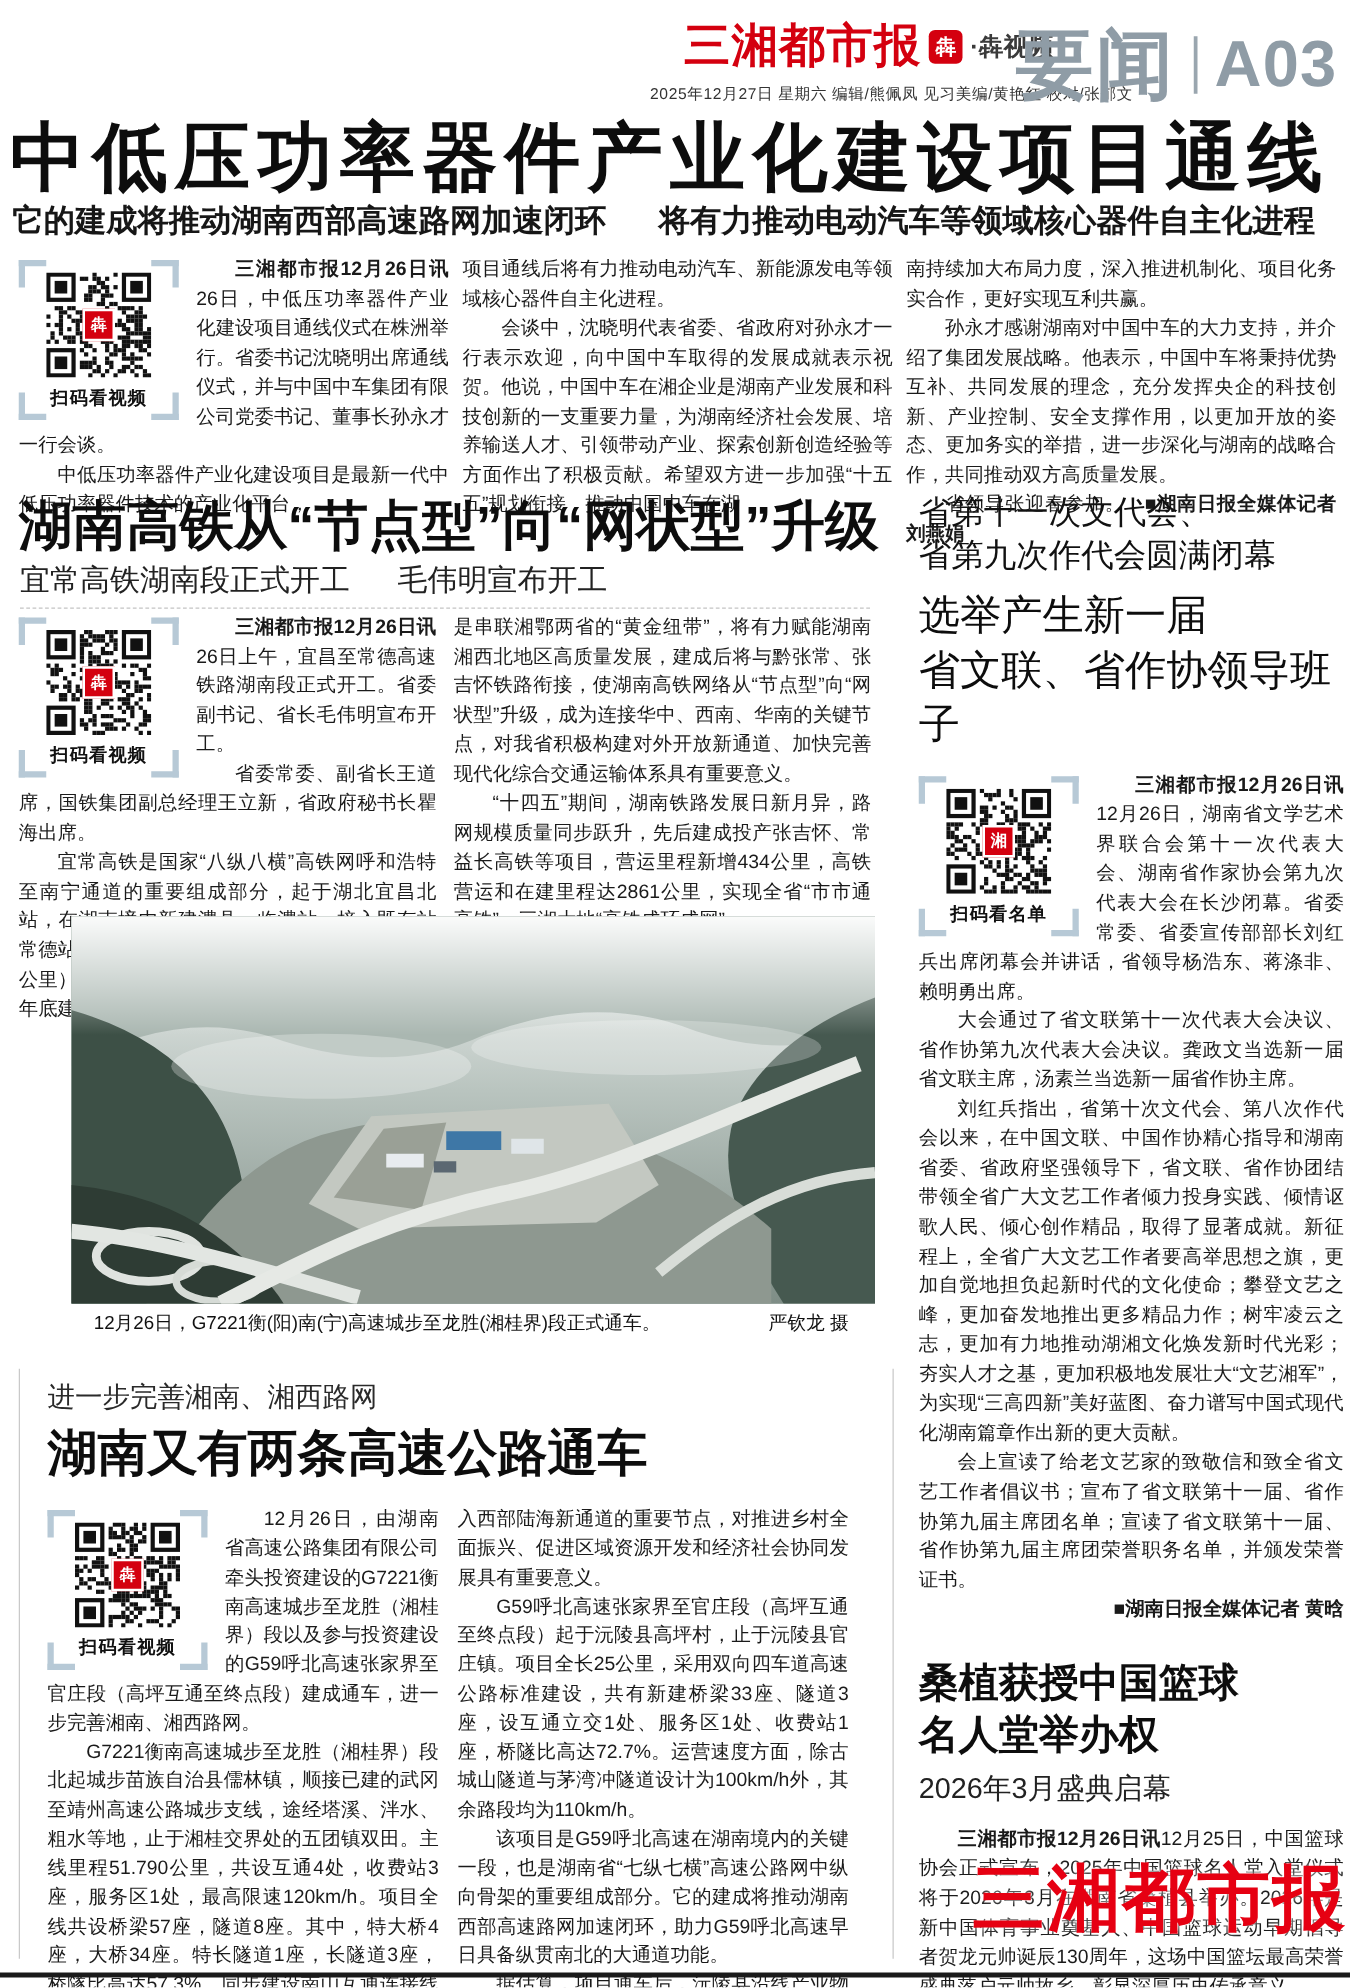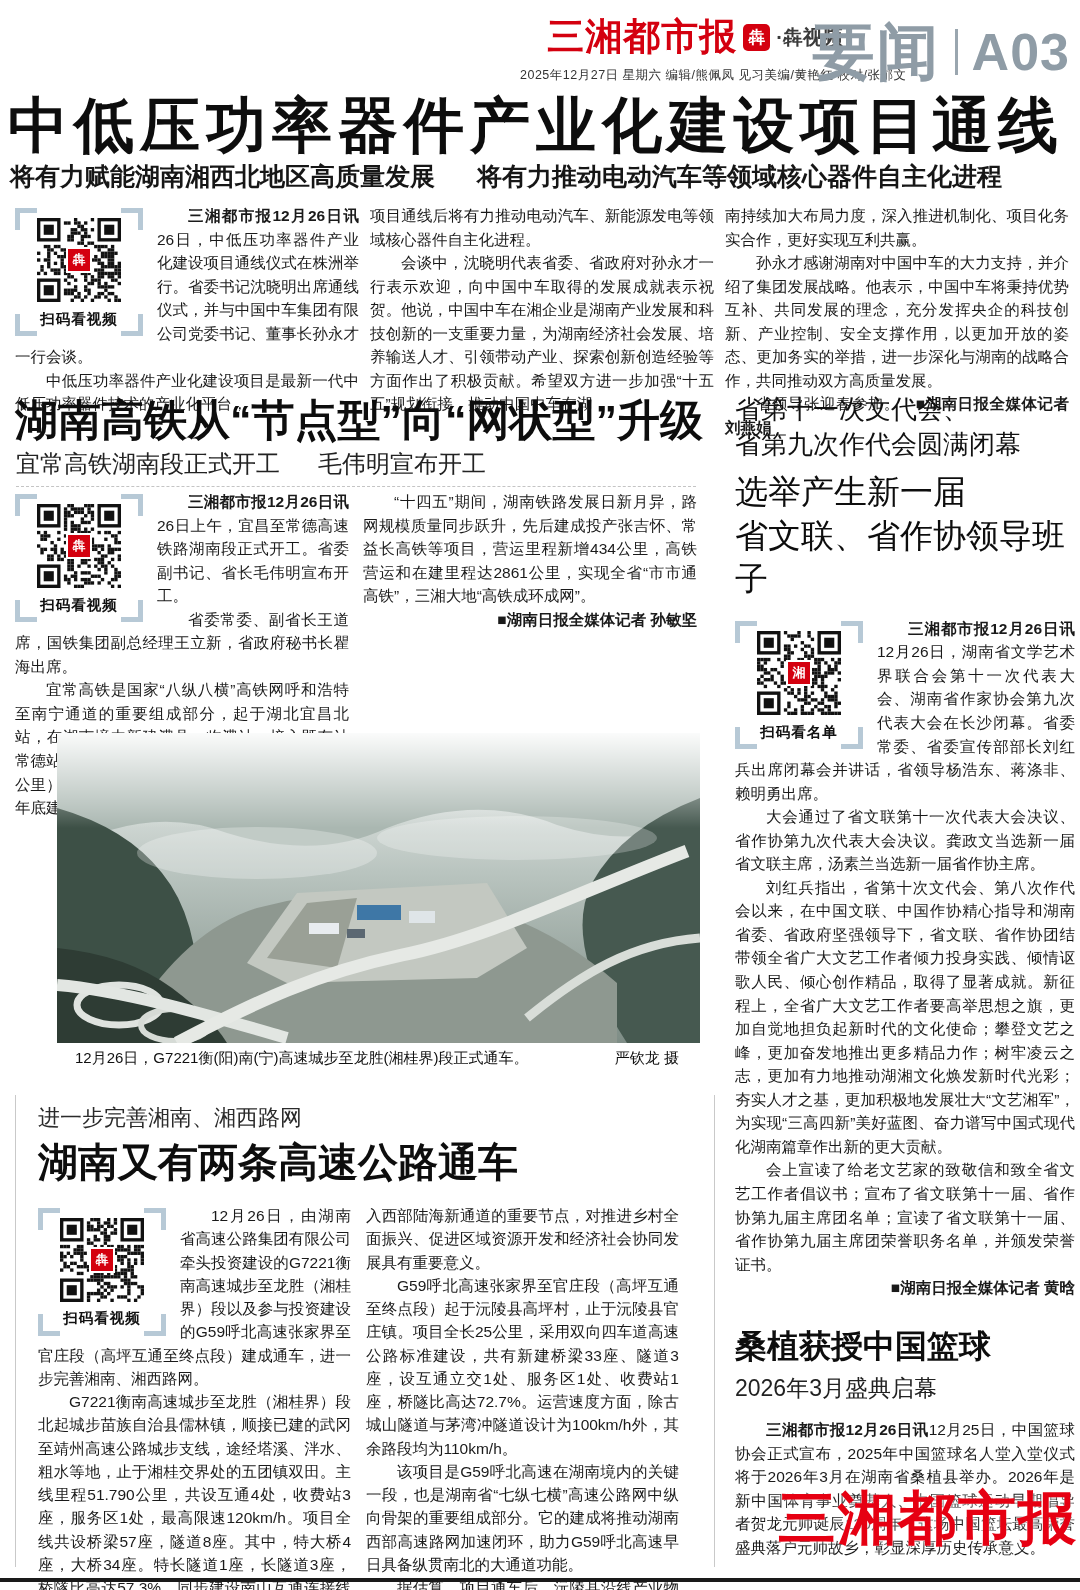--- a/index.html
+++ b/index.html
@@ -97,21 +97,21 @@
     <div class="dateline">2025年12月27日 星期六 编辑/熊佩凤 见习美编/黄艳红 校对/张郁文</div>
   </div>
   <div class="sectionblock">
     <span class="sectionname">要闻</span>
     <span class="sectiondiv"></span>
     <span class="pageno">A03</span>
   </div>
 
   <div class="lead-h1">中低压功率器件产业化建设项目通线</div>
   <div class="lead-sub">
-    <span>将有力赋能湖南湘西北地区高质量发展</span><span class="gap"></span><span>将有力推动电动汽车等领域核心器件自主化进程</span>
+    <span>它的建成将推动湖南西部高速路网加速闭环</span><span class="gap"></span><span>将有力推动电动汽车等领域核心器件自主化进程</span>
   </div>
   <div class="lead-cols">
     <div class="col">
       <div class="qrbox">
         <span class="c tl"></span>
           <span class="c tr"></span>
           <span class="c bl"></span>
           <span class="c br"></span>
         <div class="qrimg">
             <svg xmlns="http://www.w3.org/2000/svg" viewBox="0 0 100 100">
@@ -570,20 +570,21 @@
           </div>
         <div class="qrlabel">扫码看视频</div>
       </div>
       <div>
           <p class="para"><b>三湘都市报12月26日讯</b>26日上午，宜昌至常德高速铁路湖南段正式开工。省委副书记、省长毛伟明宣布开工。</p>
           <p class="para">省委常委、副省长王道席，国铁集团副总经理王立新，省政府秘书长瞿海出席。</p>
           <p class="para">宜常高铁是国家“八纵八横”高铁网呼和浩特至南宁通道的重要组成部分，起于湖北宜昌北站，在湖南境内新建澧县、临澧站，接入既有站常德站。路线全长234.5公里（其中湖南境内98.4公里），设计时速350公里，工期4年，预计2029年底建成通车。该项目</p>
         </div>
     </div>
     <div class="col">
+        <p class="para ni">是串联湘鄂两省的“黄金纽带”，将有力赋能湖南湘西北地区高质量发展，建成后将与黔张常、张吉怀铁路衔接，使湖南高铁网络从“节点型”向“网状型”升级，成为连接华中、西南、华南的关键节点，对我省积极构建对外开放新通道、加快完善现代化综合交通运输体系具有重要意义。</p>
         <p class="para">“十四五”期间，湖南铁路发展日新月异，路网规模质量同步跃升，先后建成投产张吉怀、常益长高铁等项目，营运里程新增434公里，高铁营运和在建里程达2861公里，实现全省“市市通高铁”，三湘大地“高铁成环成网”。</p>
         <p class="para ar"><b>■湖南日报全媒体记者 孙敏坚</b></p>
       </div>
   </div>
 
   <div class="photo">
     <svg viewBox="0 0 643 310" preserveAspectRatio="none" aria-hidden="true">
       <defs>
         <linearGradient id="sky" x1="0" y1="0" x2="0" y2="1">
           <stop offset="0" stop-color="#f4f6f5"></stop>
@@ -1116,20 +1117,21 @@
           <p class="para"><b>三湘都市报12月26日讯</b>12月26日，湖南省文学艺术界联合会第十一次代表大会、湖南省作家协会第九次代表大会在长沙闭幕。省委常委、省委宣传部部长刘红兵出席闭幕会并讲话，省领导杨浩东、蒋涤非、赖明勇出席。</p>
           <p class="para">大会通过了省文联第十一次代表大会决议、省作协第九次代表大会决议。龚政文当选新一届省文联主席，汤素兰当选新一届省作协主席。</p>
           <p class="para">刘红兵指出，省第十次文代会、第八次作代会以来，在中国文联、中国作协精心指导和湖南省委、省政府坚强领导下，省文联、省作协团结带领全省广大文艺工作者倾力投身实践、倾情讴歌人民、倾心创作精品，取得了显著成就。新征程上，全省广大文艺工作者要高举思想之旗，更加自觉地担负起新时代的文化使命；攀登文艺之峰，更加奋发地推出更多精品力作；树牢凌云之志，更加有力地推动湖湘文化焕发新时代光彩；夯实人才之基，更加积极地发展壮大“文艺湘军”，为实现“三高四新”美好蓝图、奋力谱写中国式现代化湖南篇章作出新的更大贡献。</p>
           <p class="para">会上宣读了给老文艺家的致敬信和致全省文艺工作者倡议书；宣布了省文联第十一届、省作协第九届主席团名单；宣读了省文联第十一届、省作协第九届主席团荣誉职务名单，并颁发荣誉证书。</p>
           <p class="para ar"><b>■湖南日报全媒体记者 黄晗</b></p>
         </div>
     </div>
 
     <div class="bb-h">
         <div>桑植获授中国篮球</div>
+        <div>名人堂举办权</div>
       </div>
     <div class="bb-sub">2026年3月盛典启幕</div>
     <div class="bb-body">
         <p class="para"><b>三湘都市报12月26日讯</b>12月25日，中国篮球协会正式宣布，2025年中国篮球名人堂入堂仪式将于2026年3月在湖南省桑植县举办。2026年是新中国体育事业奠基人、中国篮球运动早期倡导者贺龙元帅诞辰130周年，这场中国篮坛最高荣誉盛典落户元帅故乡，彰显深厚历史传承意义。</p>
       </div>
   </div>
 
   <div class="watermark">三湘都市报</div>
   <div class="footline"></div>
 </div>

